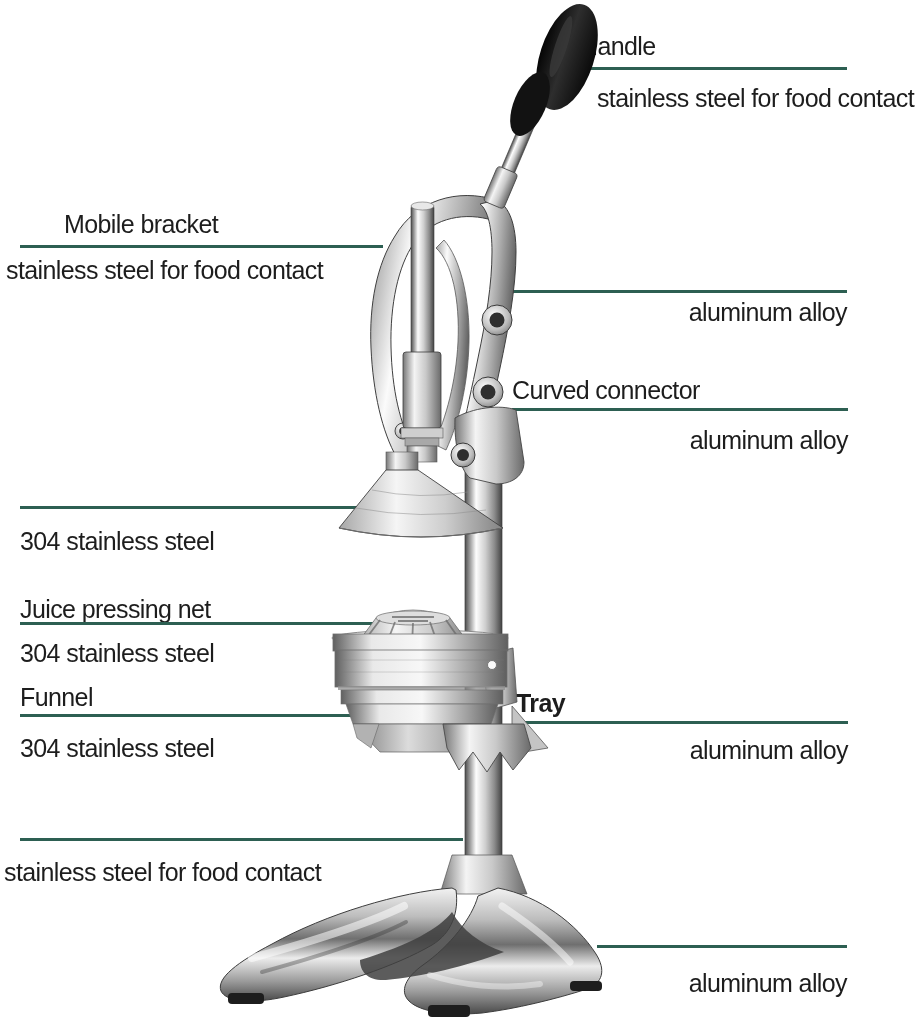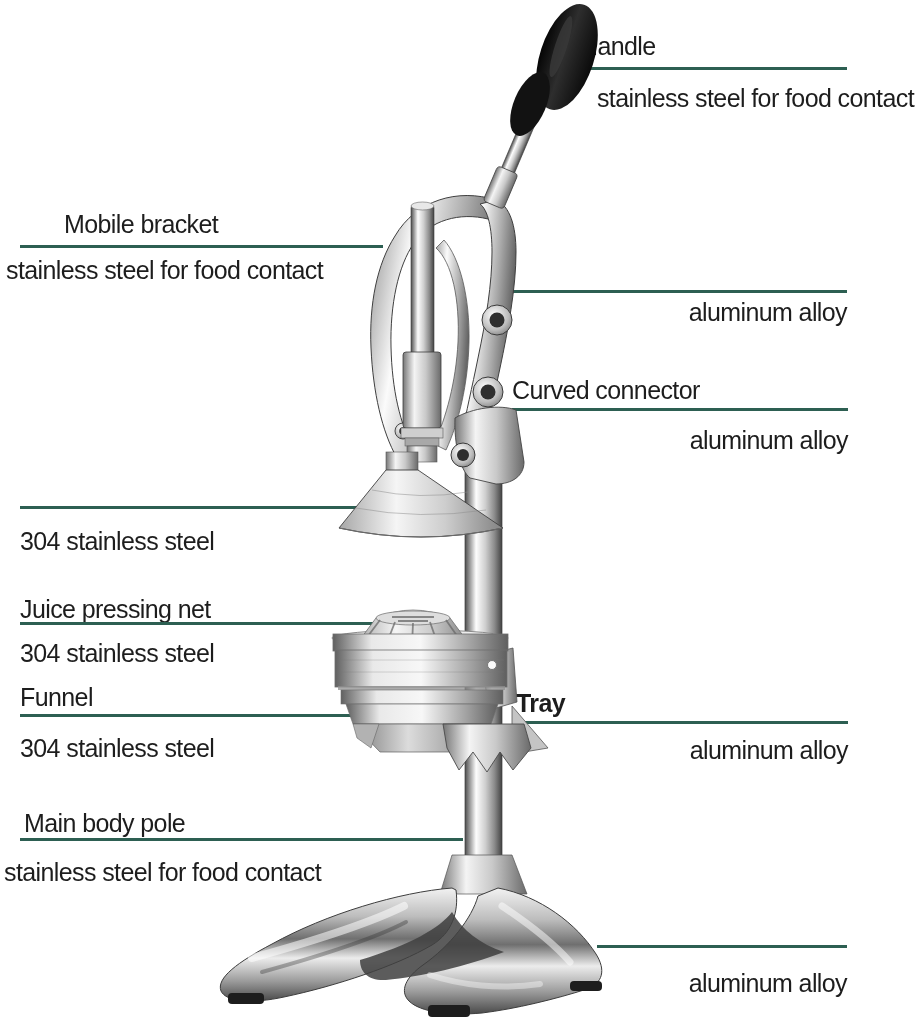--- a/index.html
+++ b/index.html
@@ -44,21 +44,20 @@
   <div class="lbl" style="left:20px;top:528px;">304 stainless steel</div>
 
   <div class="lbl" style="left:20px;top:596px;text-align:right;">Juice pressing net</div>
   <div class="cline" style="left:20px;top:622px;width:362px;"></div>
   <div class="lbl" style="left:20px;top:640px;">304 stainless steel</div>
 
   <div class="lbl" style="left:20px;top:684px;">Funnel</div>
   <div class="cline" style="left:20px;top:714px;width:337px;"></div>
   <div class="lbl" style="left:20px;top:735px;">304 stainless steel</div>
 
-  <div class="lbl" style="left:24px;top:810px;">Main body pole</div>
   <div class="cline" style="left:20px;top:838px;width:443px;"></div>
   <div class="lbl" style="left:4px;top:859px;">stainless steel for food contact</div>
 
   <svg id="machine-svg" width="915" height="1024" viewBox="0 0 915 1024">
     <defs>
       <linearGradient id="rodG" x1="0" y1="0" x2="1" y2="0">
         <stop offset="0" stop-color="#4d4d4d"></stop>
           <stop offset="0.3" stop-color="#fdfdfd"></stop>
         <stop offset="0.55" stop-color="#cfcfcf"></stop>
           <stop offset="0.8" stop-color="#8a8a8a"></stop>

